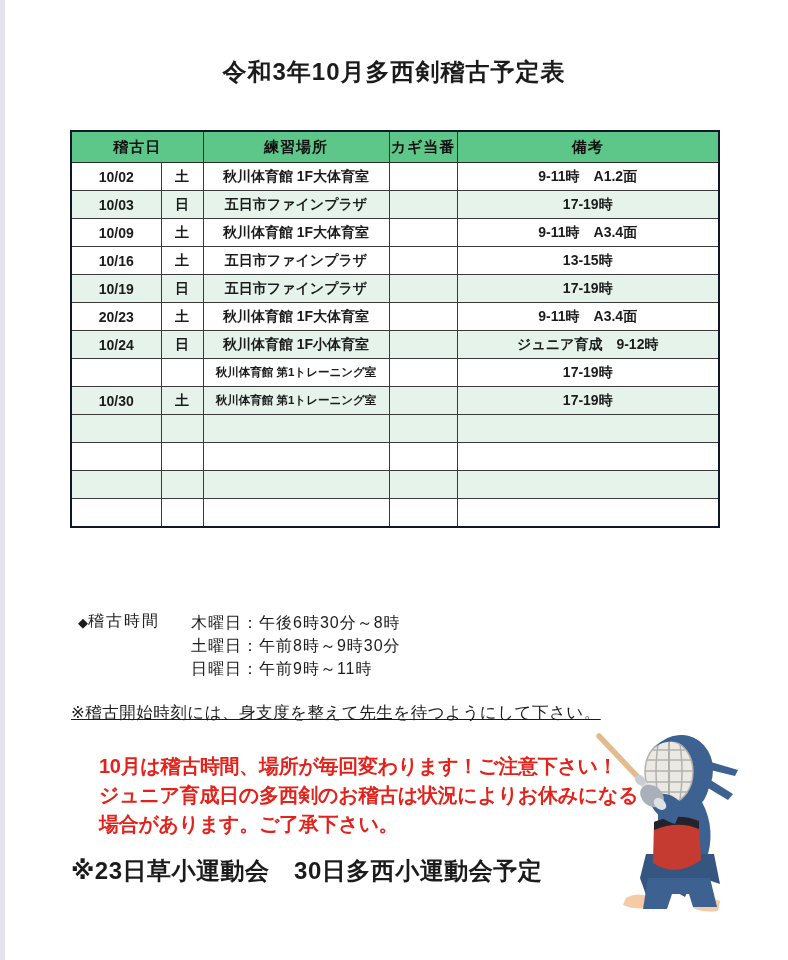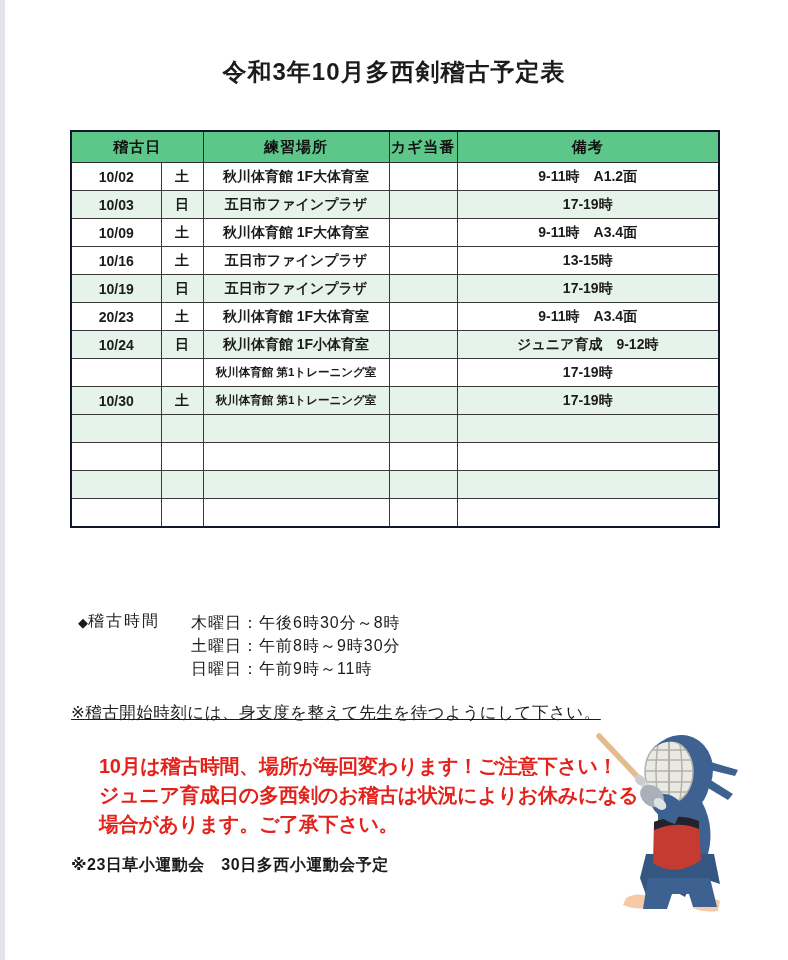--- a/index.html
+++ b/index.html
@@ -49,21 +49,21 @@
   .prep-note {
     position:absolute; left:71px; top:702px; font-size:16.5px; letter-spacing:0.5px;text-decoration:underline;
   }
   .warning {
     position:absolute; left:71px; top:752px;
     color:var(--warning-red,#e3231b); font-weight:bold;
     font-size:20px; line-height:29px; letter-spacing:-0.3px;margin-left:28px;
   }
   .events-note {
     position:absolute; left:71px; top:855px;
-    font-size:16px; font-weight:bold; letter-spacing:0.5px;
+    font-size:24px; font-weight:bold; letter-spacing:0.5px;
   }
   
   .kendo-illustration { position:absolute; left:596px; top:710px; width:192px; height:208px; }
 </style>
 </head>
 <body>
 
 <div class="left-edge"></div>
 
 <h1 class="title"><span class="underlined">令和3年10月多西剣稽古予定表</span></h1>

